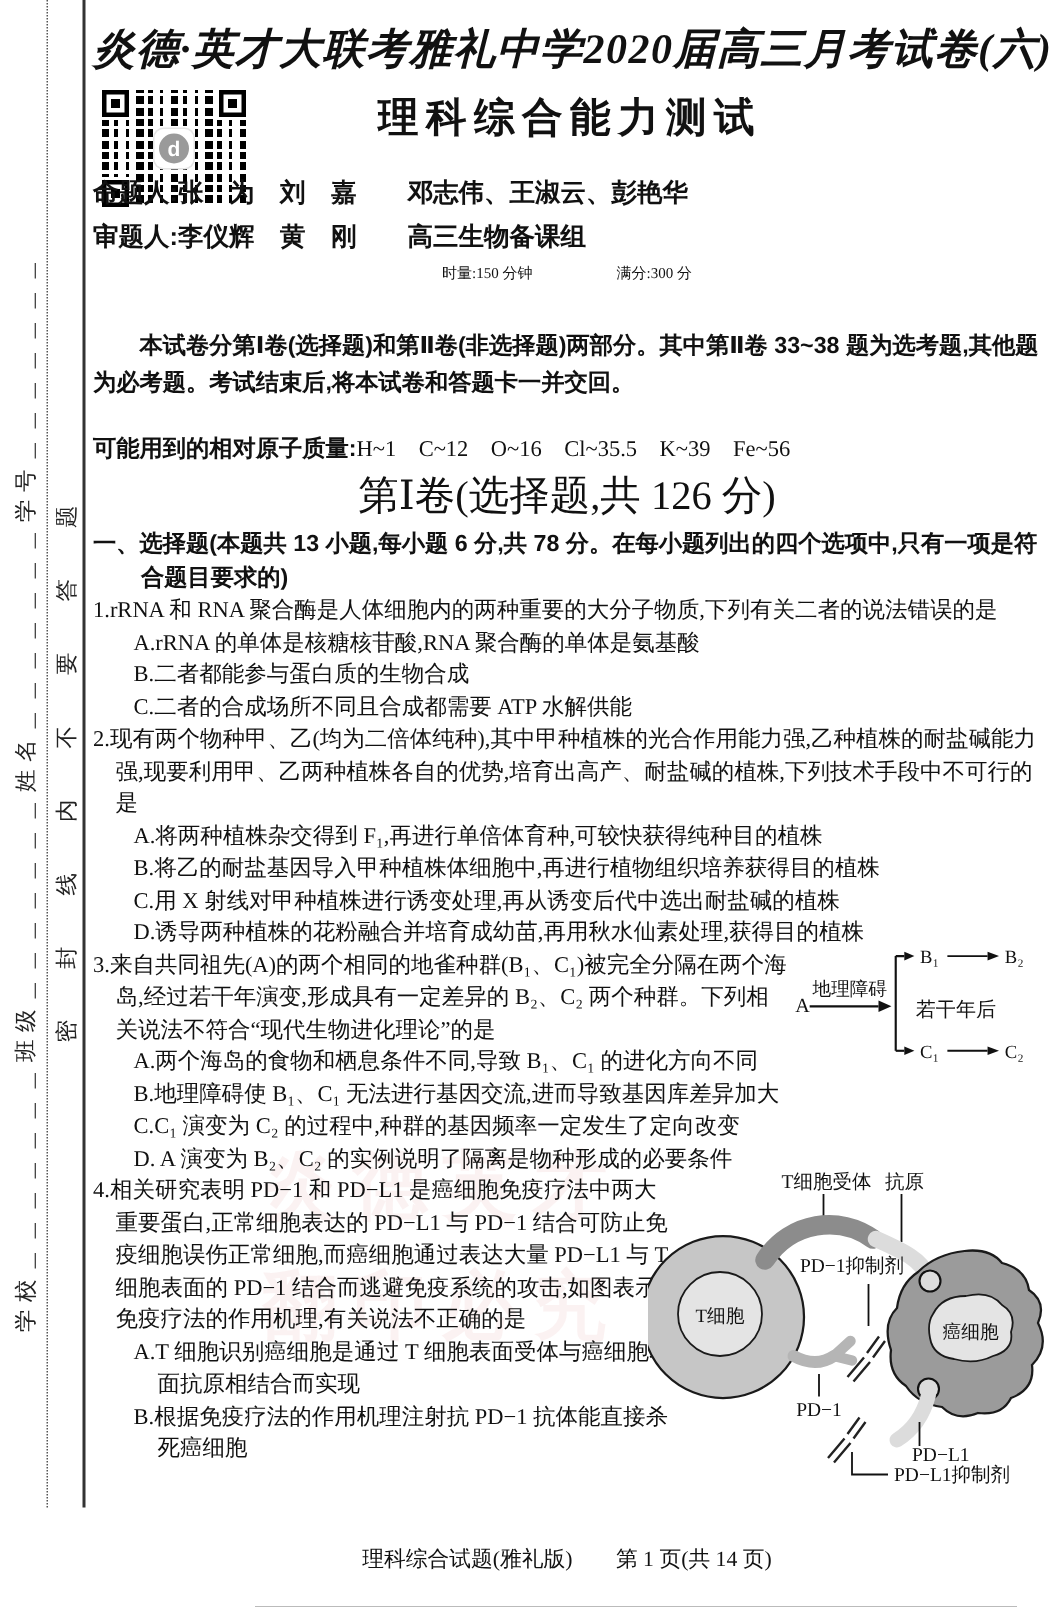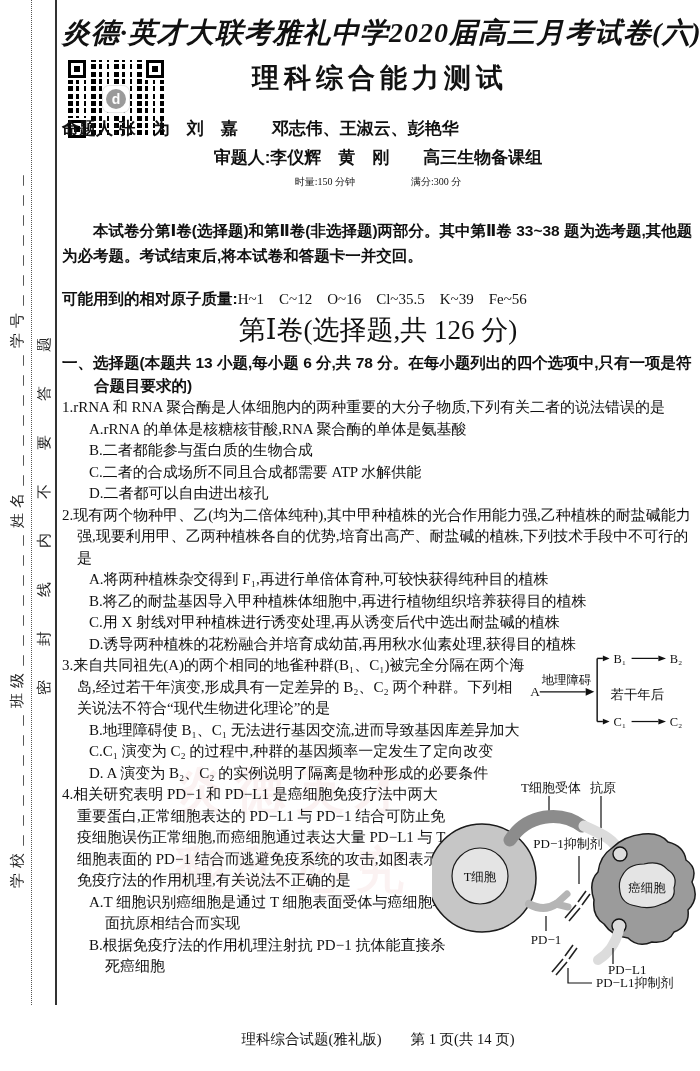--- a/index.html
+++ b/index.html
@@ -15,21 +15,21 @@
   
   .wm{position:absolute;left:170px;top:750px;width:250px;text-align:center;font-size:50px;
       letter-spacing:10px;font-weight:bold;color:#b91c1c;opacity:0.05;line-height:80px;pointer-events:none;}
   
   .kicker{position:absolute;left:62px;top:14px;width:632px;text-align:right;font-weight:bold;
       font-style:italic;font-size:28px;letter-spacing:1px;white-space:nowrap;}
   .main-title{position:absolute;left:170px;top:60px;width:420px;text-align:center;font-size:27px;
       font-weight:bold;font-family:"Liberation Sans","DejaVu Sans",sans-serif;letter-spacing:5px;}
   .setters{position:absolute;left:62px;top:117px;width:632px;font-weight:bold;
       font-size:17px;font-family:"Liberation Sans","DejaVu Sans",sans-serif;}
-  .reviewers{position:absolute;left:62px;top:146px;width:632px;text-align:center;font-weight:bold;
+  .reviewers{position:absolute;left:62px;top:146px;width:632px;font-weight:bold;
       font-size:17px;font-family:"Liberation Sans","DejaVu Sans",sans-serif;}
   .meta{position:absolute;left:62px;top:175px;width:632px;text-align:center;font-size:10px;}
   .meta .gap{display:inline-block;width:56px;}
   
   .qr{position:absolute;left:66px;top:58px;width:100px;height:82px;background:#fff;}
   .qr-pattern{position:absolute;inset:2px;background:
       repeating-linear-gradient(0deg,#fff 0 3px,transparent 3px 8px,#fff 8px 10px,transparent 10px 15px,#fff 15px 17px,transparent 17px 22px),
       repeating-linear-gradient(90deg,#000 0 5px,transparent 5px 8px,#000 8px 11px,transparent 11px 16px,#000 16px 18px,transparent 18px 23px);}
   .qf{position:absolute;width:18px;height:18px;border:3px solid #000;background:#fff;box-shadow:0 0 0 2px #fff;box-sizing:border-box;}
   .qf::after{content:"";position:absolute;inset:3px;background:#000;}
@@ -99,33 +99,33 @@
   <div class="sec-title">第Ⅰ卷(选择题,共 126 分)</div>
   <div class="sel-instr">一、选择题(本题共 13 小题,每小题 6 分,共 78 分。在每小题列出的四个选项中,只有一项是符合题目要求的)</div>
 
   <div class="questions">
 
     <div class="q">
       <div class="q-stem">1.rRNA 和 RNA 聚合酶是人体细胞内的两种重要的大分子物质,下列有关二者的说法错误的是</div>
       <div class="q-opt">A.rRNA 的单体是核糖核苷酸,RNA 聚合酶的单体是氨基酸</div>
       <div class="q-opt">B.二者都能参与蛋白质的生物合成</div>
       <div class="q-opt">C.二者的合成场所不同且合成都需要 ATP 水解供能</div>
-      <div class="q-opt">D.二者都可以自由进出核孔</div>
     </div>
 
     <div class="q">
       <div class="q-stem">2.现有两个物种甲、乙(均为二倍体纯种),其中甲种植株的光合作用能力强,乙种植株的耐盐碱能力强,现要利用甲、乙两种植株各自的优势,培育出高产、耐盐碱的植株,下列技术手段中不可行的是</div>
       <div class="q-opt">A.将两种植株杂交得到 F₁,再进行单倍体育种,可较快获得纯种目的植株</div>
       <div class="q-opt">B.将乙的耐盐基因导入甲种植株体细胞中,再进行植物组织培养获得目的植株</div>
       <div class="q-opt">C.用 X 射线对甲种植株进行诱变处理,再从诱变后代中选出耐盐碱的植株</div>
       <div class="q-opt">D.诱导两种植株的花粉融合并培育成幼苗,再用秋水仙素处理,获得目的植株</div>
     </div>
 
     <div class="q q3">
       <div class="q-stem">3.来自共同祖先(A)的两个相同的地雀种群(B₁、C₁)被完全分隔在两个海岛,经过若干年演变,形成具有一定差异的 B₂、C₂ 两个种群。下列相关说法不符合“现代生物进化理论”的是</div>
+      <div class="q-opt">A.两个海岛的食物和栖息条件不同,导致 B₁、C₁ 的进化方向不同</div>
       <div class="q-opt">B.地理障碍使 B₁、C₁ 无法进行基因交流,进而导致基因库差异加大</div>
       <div class="q-opt">C.C₁ 演变为 C₂ 的过程中,种群的基因频率一定发生了定向改变</div>
       <div class="q-opt">D. A 演变为 B₂、C₂ 的实例说明了隔离是物种形成的必要条件</div>
 
       <div class="q3-svg">
         <svg width="163" height="88" viewBox="0 0 170 92">
           <text x="0" y="53" font-size="14">A</text>
           <text x="12" y="41" font-size="13">地理障碍</text>
           <line x1="10" y1="49" x2="58" y2="49" stroke="#111" stroke-width="1.5"></line>
           <polygon points="58,45 67,49 58,53" fill="#111"></polygon>

